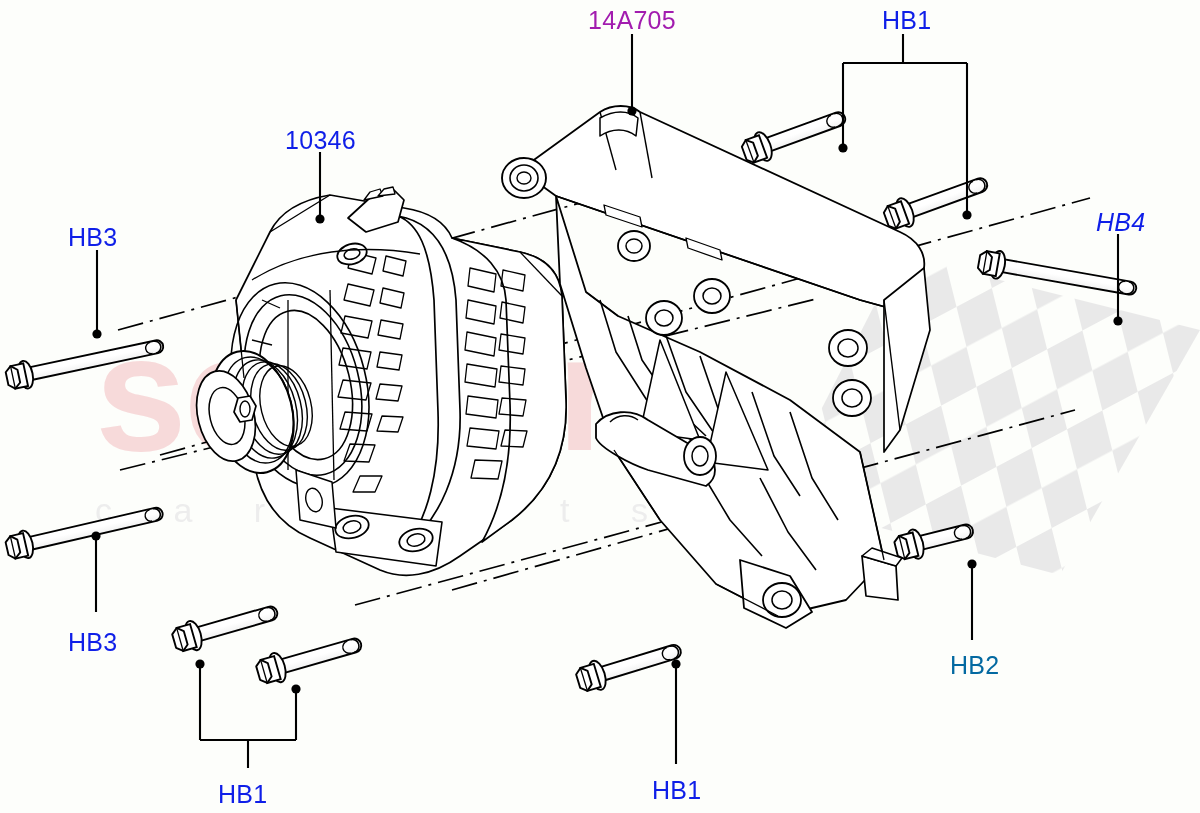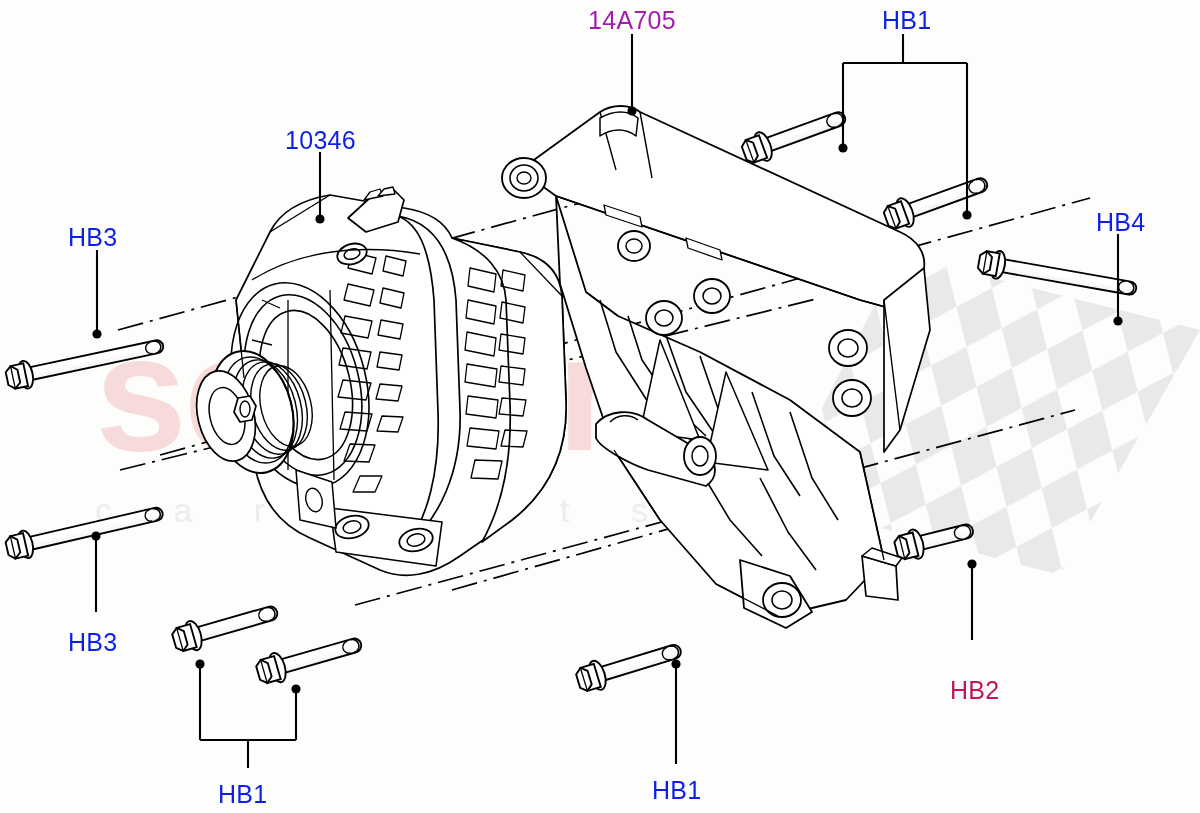--- a/index.html
+++ b/index.html
@@ -352,21 +352,21 @@
       <line x1="972" y1="640" x2="972" y2="565"></line>
       <circle cx="972" cy="564" r="4.6" stroke="none"></circle>
     </g>
 
   </svg>
 
   <div id="labels">
       <div class="lbl" style="left: 285px; top: 128px; color: rgb(15, 31, 232);">10346</div>
       <div class="lbl" style="left: 588px; top: 8px; color: #a21caf;">14A705</div>
       <div class="lbl" style="left: 882px; top: 8px; color: rgb(15, 31, 232);">HB1</div>
-      <div class="lbl" style="left: 1096px; top: 210px; color: rgb(15, 31, 232);">HB4</div>
+      <div class="lbl" style="left: 1096px; top: 210px; color: rgb(15, 31, 232); font-style: italic;">HB4</div>
       <div class="lbl" style="left: 68px; top: 225px; color: rgb(15, 31, 232);">HB3</div>
       <div class="lbl" style="left: 68px; top: 630px; color: rgb(15, 31, 232);">HB3</div>
       <div class="lbl" style="left: 218px; top: 782px; color: rgb(15, 31, 232);">HB1</div>
       <div class="lbl" style="left: 652px; top: 778px; color: rgb(15, 31, 232);">HB1</div>
-      <div class="lbl" style="left: 950px; top: 678px; color: #be185d;">HB2</div>
+      <div class="lbl" style="left: 950px; top: 653px; color: #0369a1;">HB2</div>
     </div>
 
 </div>
 
 </body></html>

